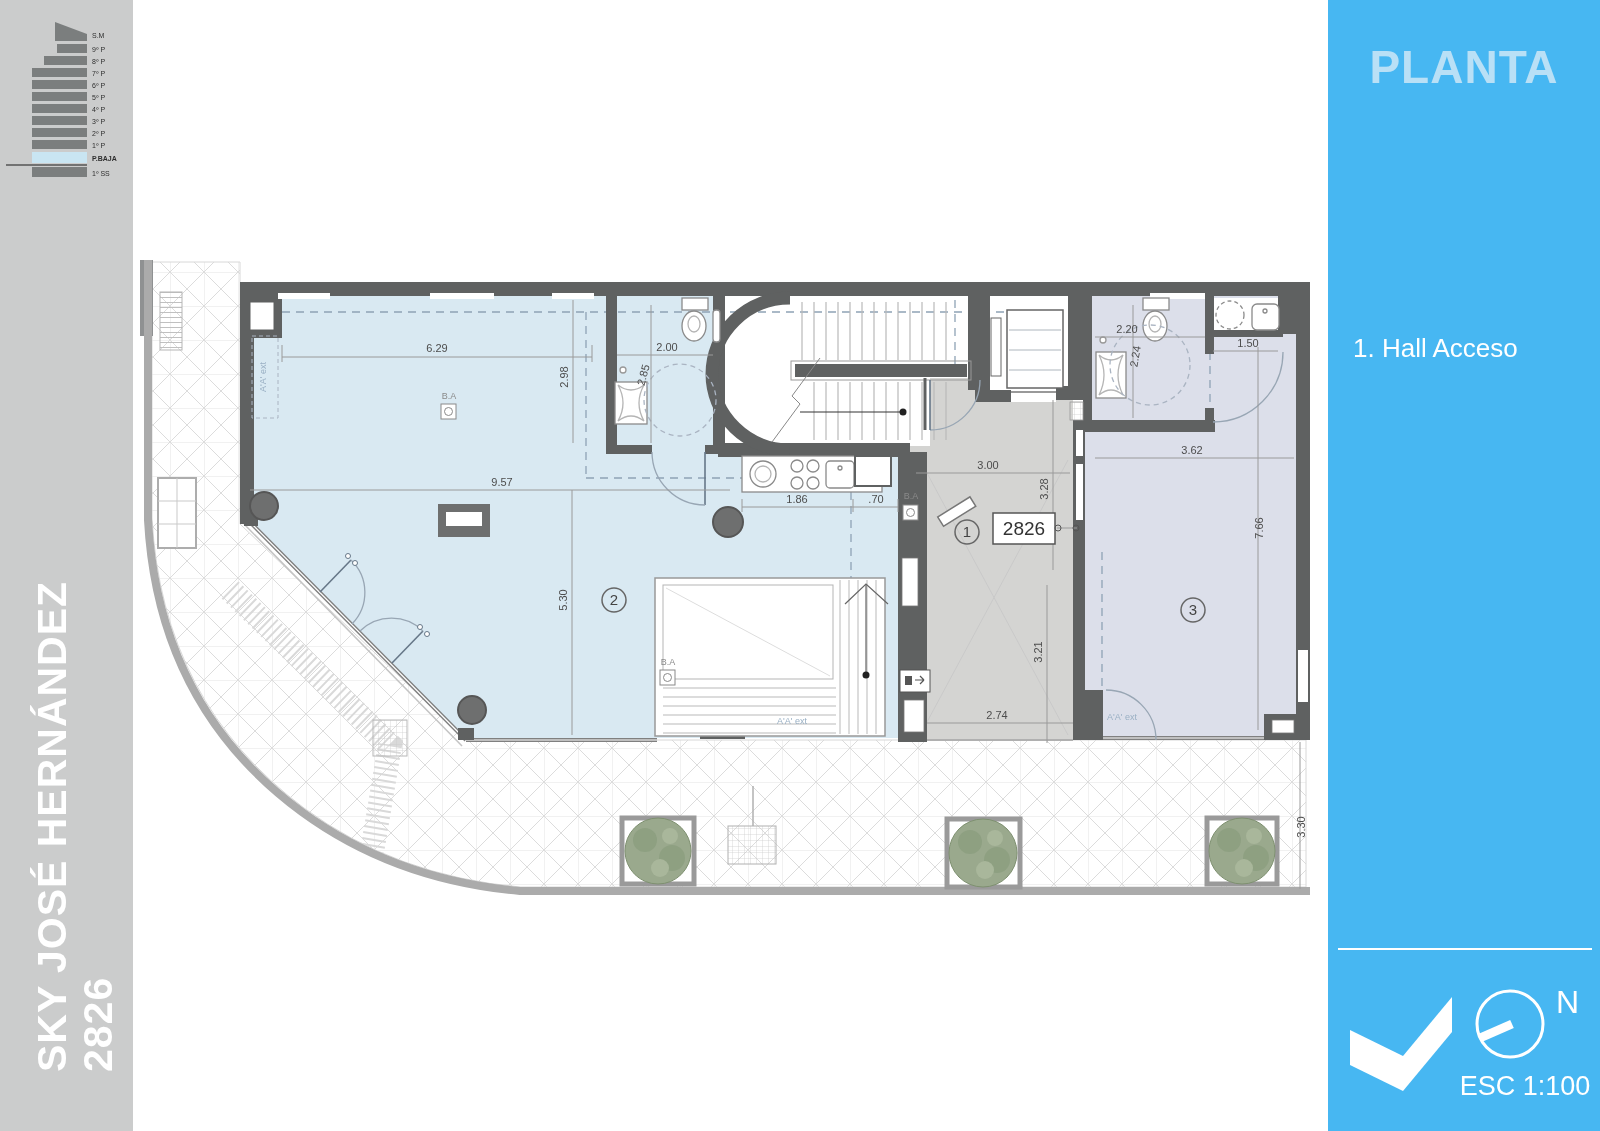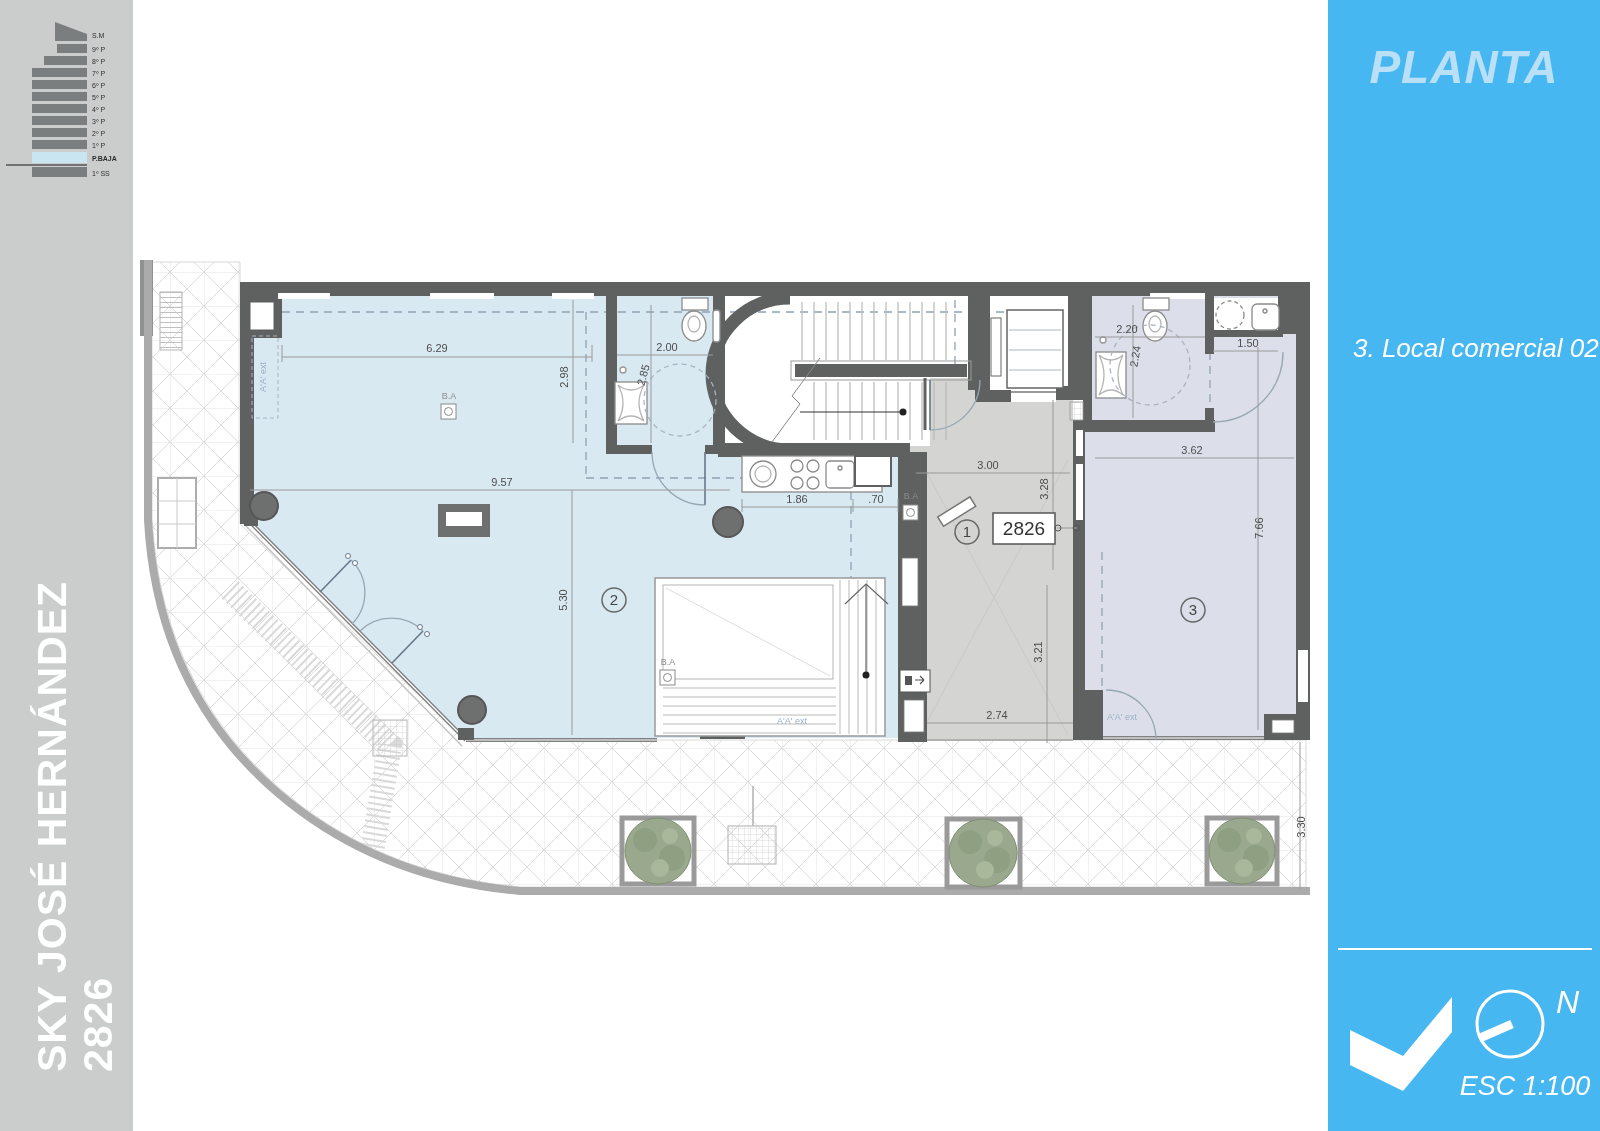--- a/index.html
+++ b/index.html
@@ -5,21 +5,21 @@
   * { margin:0; padding:0; box-sizing:border-box; }
   html,body { width:1600px; height:1131px; background:#ffffff; overflow:hidden;
               font-family:"Liberation Sans", sans-serif; }
   .abs { position:absolute; }
   
   #sidebar { left:0; top:0; width:133px; height:1131px; background:#cbcccc; }
   #side-title { left:30px; top:1072px; transform:rotate(-90deg); transform-origin:0 0;
                 white-space:nowrap; color:#ffffff; font-weight:bold; font-size:41px;
                 letter-spacing:1px; line-height:1.12; }
   
-  #panel { left:1328px; top:0; width:272px; height:1131px; background:#47b7f2;font-style:italic; }
+  #panel { left:1328px; top:0; width:272px; height:1131px; background:#47b7f2; }
   #panel-title { top:42px; left:0; width:272px; text-align:center; color:#b9e0f6;
                  font-weight:bold; font-size:46px; line-height:1.13; letter-spacing:1px; }
   #legend { top:333px; left:25px; color:#ffffff; font-size:26px; }
   #legend .item { margin-bottom:18px; }
   #divider { top:948px; left:10px; width:254px; height:2px; background:#ffffff; }
   #plan-wrap { left:133px; top:0; width:1177px; height:1131px; }
   svg text { font-family:"Liberation Sans", sans-serif; }
   .dim { font-size:11px; fill:#4d4d4d; }
   .marker { font-size:15px; fill:#444; }
   .tiny { font-size:9px; fill:#8a8a8a; }
@@ -384,21 +384,21 @@
         <circle cx="1076" cy="528" r="3" fill="none" stroke="#555"></circle>
   </g>
 </svg>
 </div>
 
 <div id="panel" class="abs">
   <div id="panel-title" class="abs">
     <div>PLANTA</div>
   </div>
   <div id="legend" class="abs">
-    <div class="item">3. Local comercial 02</div>
+    <div class="item">1. Hall Acceso</div>
   </div>
   <div id="divider" class="abs"></div>
   <svg class="abs" style="left:0;top:960px" width="272" height="171" viewBox="1328 960 272 171">
     <g fill="#ffffff">
       <path d="M1350,1030 L1403,1056 L1403,1091 L1350,1065 Z"></path>
       <path d="M1403,1056 L1452,997 L1452,1032 L1403,1091 Z"></path>
     </g>
     <g>
       <circle cx="1510" cy="1024" r="33" fill="none" stroke="#ffffff" stroke-width="3"></circle>
       <path d="M1480,1038 L1512,1024" stroke="#ffffff" stroke-width="9"></path>

